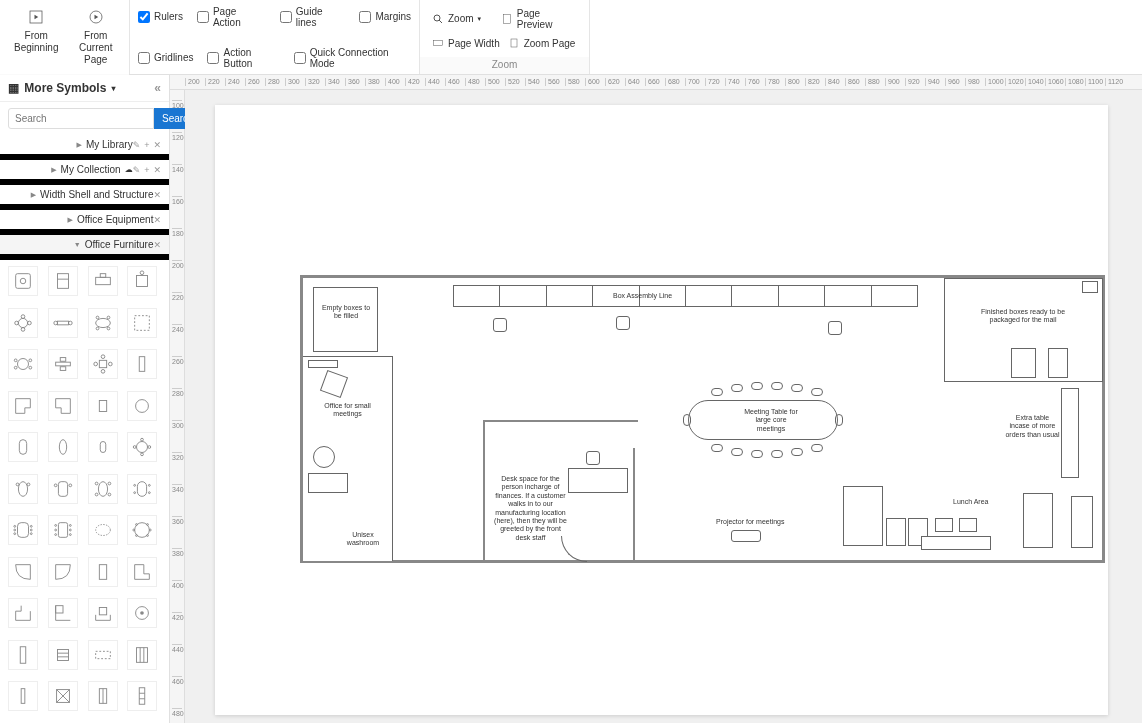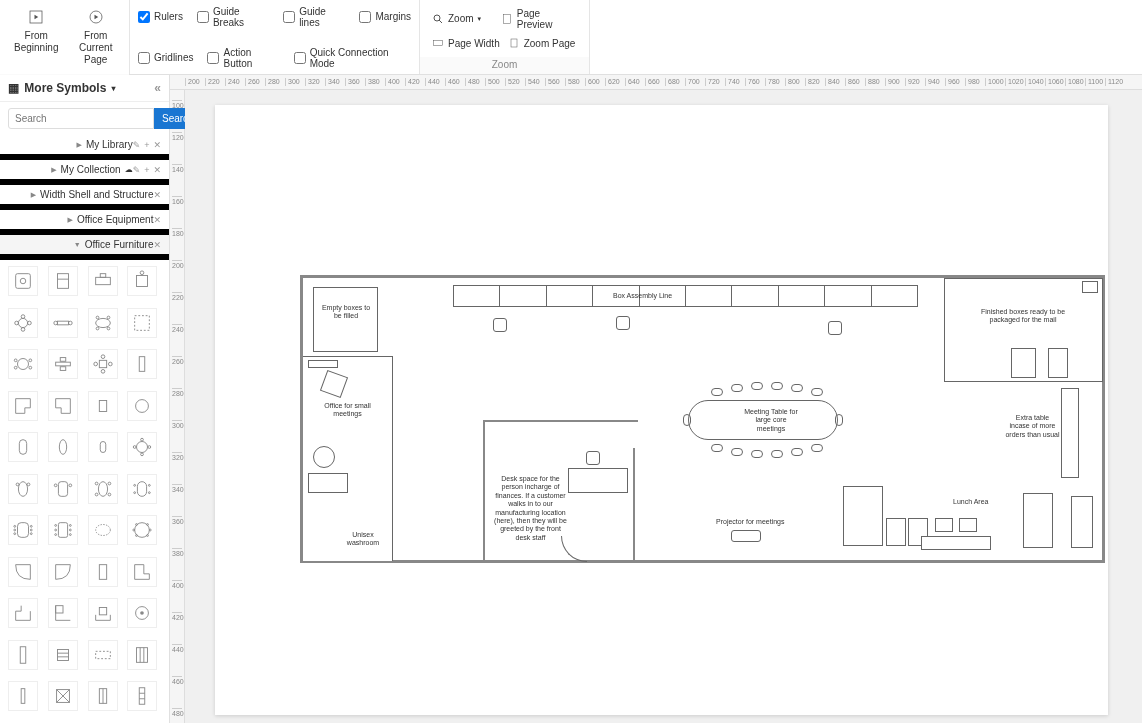--- a/index.html
+++ b/index.html
@@ -89,21 +89,21 @@
 
   <div class="ribbon-group" style="width:290px">
     <div class="ribbon-group-content" style="flex-direction:column; gap:16px; justify-content:space-around">
       <div style="display:flex; gap:14px">
         <label class="check-item">
             <input type="checkbox" checked="" style="">
             <span>Rulers</span>
           </label>
         <label class="check-item">
             <input type="checkbox" style="">
-            <span>Guide Breaks</span>
+            <span>Page Action</span>
           </label>
         <label class="check-item">
             <input type="checkbox" style="">
             <span>Guide lines</span>
           </label>
         <label class="check-item">
             <input type="checkbox" style="">
             <span>Margins</span>
           </label>
       </div>

